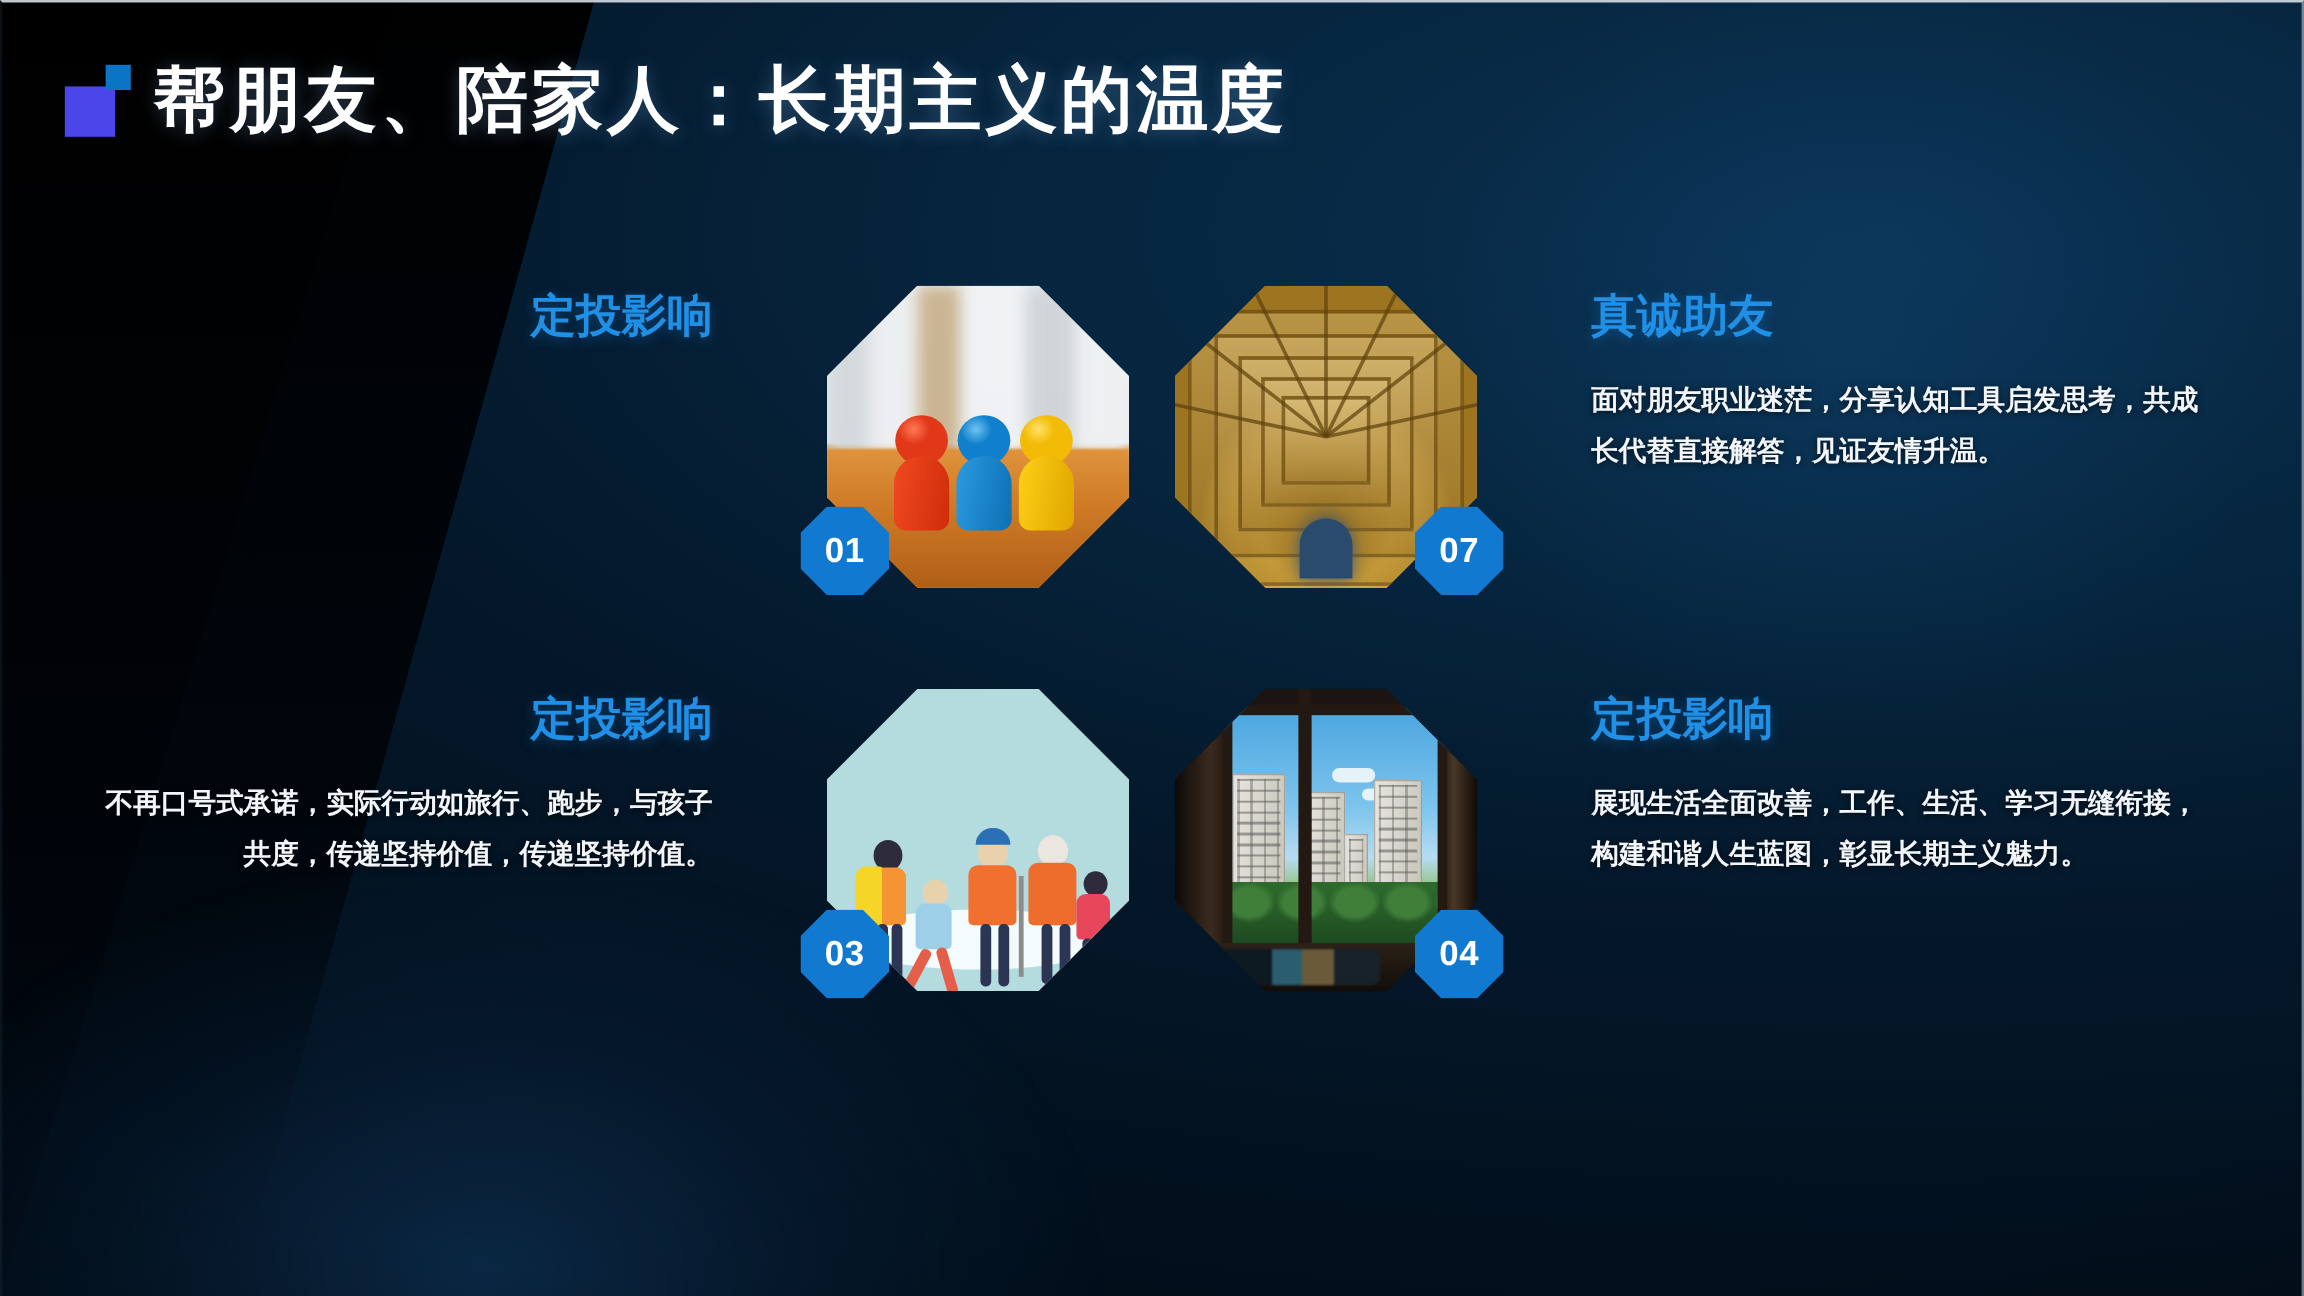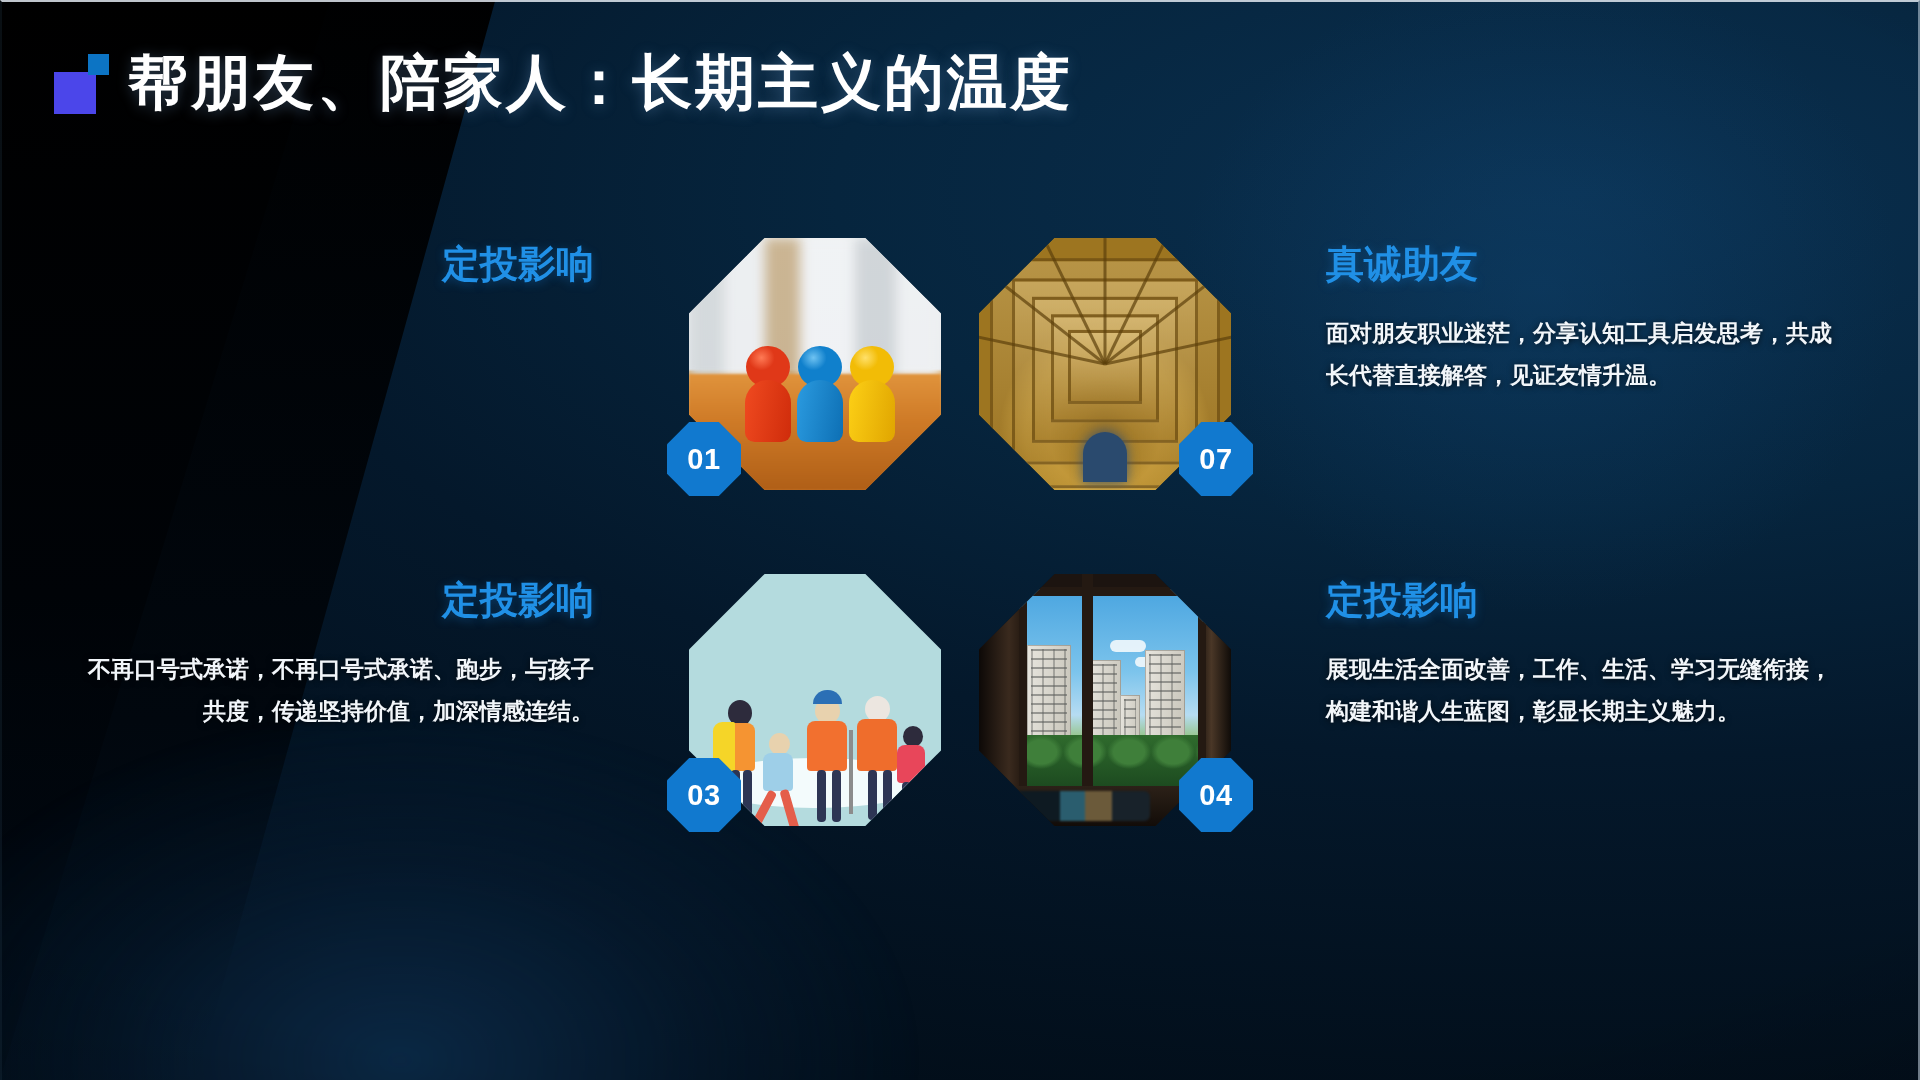--- a/index.html
+++ b/index.html
@@ -330,21 +330,21 @@
         <div class="card-title">真诚助友</div>
         <div class="card-body">面对朋友职业迷茫，分享认知工具启发思考，共成长代替直接解答，见证友情升温。</div>
       </div>
 
     </div>
 
     <div class="row r2">
 
       <div class="txt left">
         <div class="card-title">定投影响</div>
-        <div class="card-body">不再口号式承诺，不再口号式承诺、跑步，与孩子共度，传递坚持价值，加深情感连结。</div>
+        <div class="card-body">不再口号式承诺，实际行动如旅行、跑步，与孩子共度，传递坚持价值，传递坚持价值。</div>
       </div>
 
       <div class="pics">
 
         <div class="pic-wrap">
           <div class="oct">
             <div class="img-family">
               <div class="ground"></div>
               <div class="fig f-mom">
                   <div class="cape"></div>

